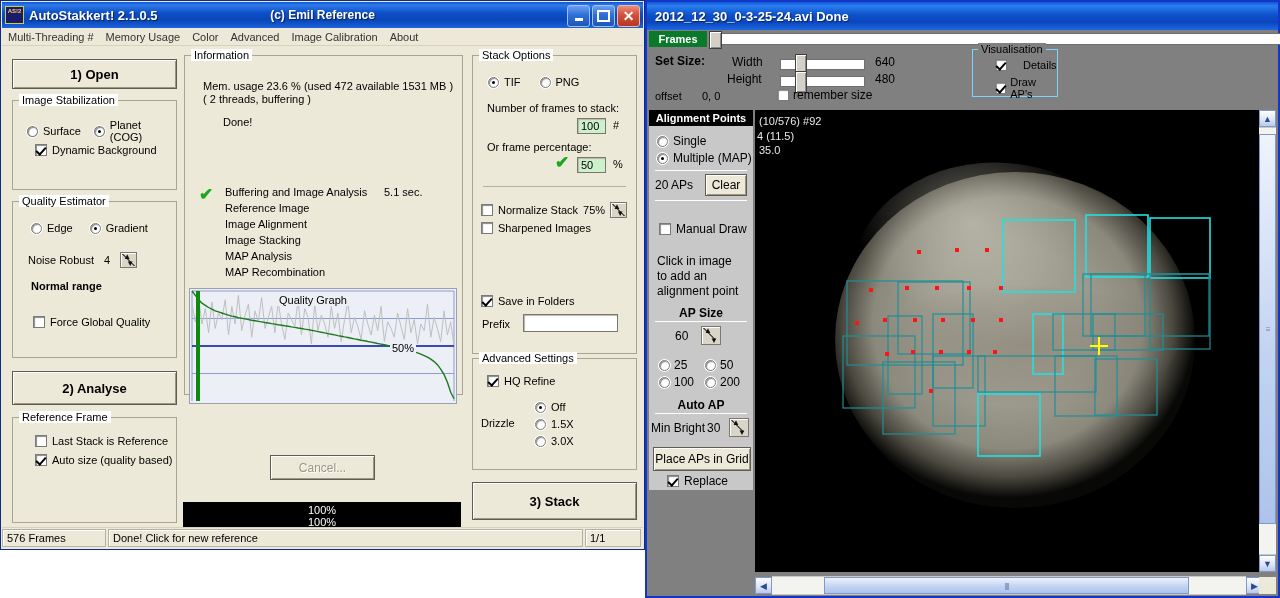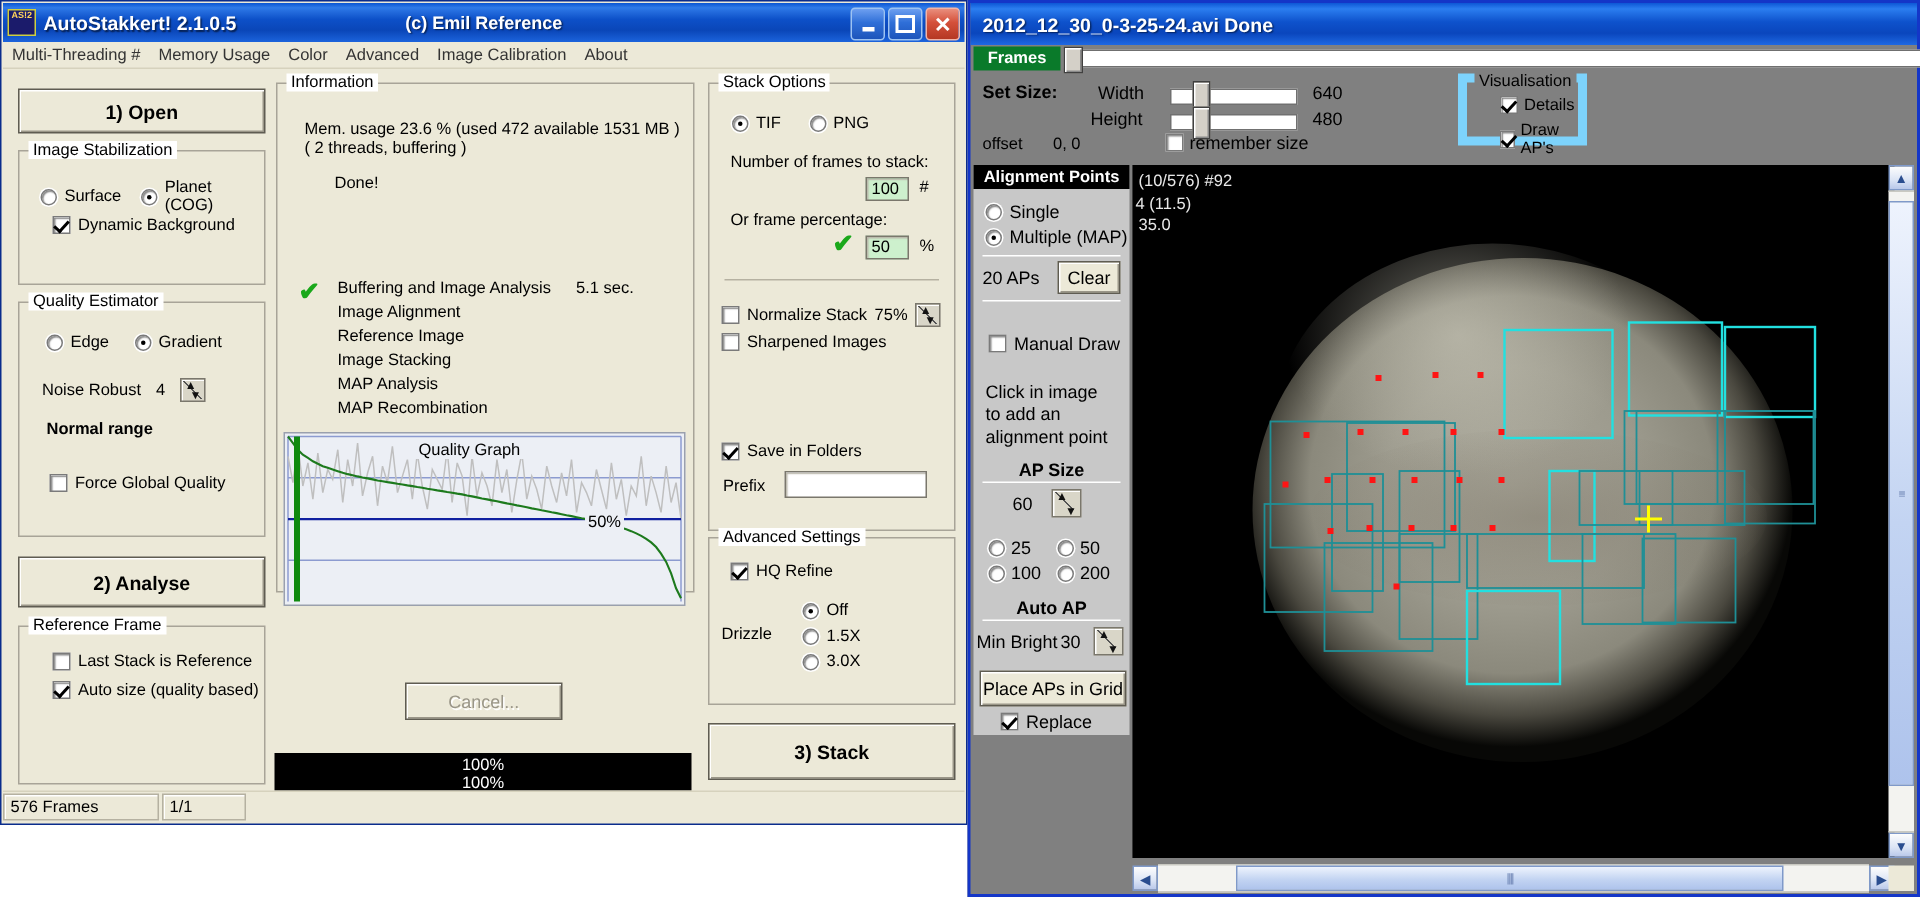--- a/index.html
+++ b/index.html
@@ -99,21 +99,21 @@
   .scroll-v{position:absolute;right:2px;top:108px;width:17px;height:462px;display:flex;flex-direction:column;align-items:center;}
   .sb-arrow{width:17px;height:17px;background:linear-gradient(180deg,#fdfdfd,#dbe4f5 60%,#b9c8ea);
     border:1px solid #7f99c9;box-sizing:border-box;display:flex;align-items:center;justify-content:center;
     color:#2a4d8f;font-size:9px;}
   .sb-trough{background:#f3f3f0;flex:1;border-top:1px solid #c9c9c2;border-bottom:1px solid #c9c9c2;position:relative;}
   .sb-thumb{position:absolute;background:linear-gradient(180deg,#eef3fd,#c3d4f2 55%,#aec3ec);
     border:1px solid #7f99c9;box-sizing:border-box;display:flex;align-items:center;justify-content:center;
     color:#6f86b5;font-size:8px;letter-spacing:-1px;}
   .corner-grip{position:absolute;right:2px;bottom:2px;width:17px;height:17px;background:#ece9d8;}
 
-  .vis-group{position:absolute;border:6px solid #7dd3fc;box-sizing:border-box;}
+  .vis-group{position:absolute;border:1px solid #7dd3fc;box-sizing:border-box;}
   .vis-group .gb-t{position:absolute;top:-7px;left:5px;background:#808080;padding:0 3px;font-size:11px;}
 
   .ap-panel{position:absolute;left:2px;top:108px;width:104px;height:380px;background:#c8c8c8;}
   .ap-header{height:16px;background:#000;color:#fff;font-weight:bold;font-size:11px;
     display:flex;align-items:center;justify-content:center;}
   .ap-grey{position:absolute;left:2px;top:488px;width:104px;height:82px;background:#808080;}
 
   .ov-txt{position:absolute;color:#e8e8e8;font-size:11px;font-family:"Liberation Sans",sans-serif;line-height:14px;}
 </style>
 </head>
@@ -215,24 +215,24 @@
         <div class="infobox" style="position:absolute;left:18px;top:36px;">( 2 threads, buffering )</div>
         <div class="infobox" style="position:absolute;left:38px;top:59px;">Done!</div>
 
         <div style="position:absolute;left:14px;top:130px;width:250px;">
           <div style="position:relative;height:16px;">
             <span style="position:absolute;left:0;top:-2px;color:#1aa81a;font-size:17px;font-weight:bold;">✔</span>
             <span style="position:absolute;left:26px;">Buffering and Image Analysis</span>
             <span style="position:absolute;left:185px;">5.1 sec.</span>
           </div>
           <div style="position:relative;height:16px;">
+            <span style="position:absolute;left:26px;">Reference Image</span>
+          </div>
+          <div style="position:relative;height:16px;">
             <span style="position:absolute;left:26px;">Image Alignment</span>
-          </div>
-          <div style="position:relative;height:16px;">
-            <span style="position:absolute;left:26px;">Reference Image</span>
           </div>
           <div style="position:relative;height:16px;">
             <span style="position:absolute;left:26px;">Image Stacking</span>
           </div>
           <div style="position:relative;height:16px;">
             <span style="position:absolute;left:26px;">MAP Analysis</span>
           </div>
           <div style="position:relative;height:16px;">
             <span style="position:absolute;left:26px;">MAP Recombination</span>
           </div>
@@ -329,20 +329,21 @@
         </div>
       </div>
 
       <div class="btn3d big" style="position:absolute;left:470px;top:436px;width:163px;height:36px;">
         <span>3) Stack</span>
       </div>
     </div>
 
     <div class="statusbar">
       <div class="sb-cell" style="width:104px;">576 Frames</div>
+      <div class="sb-cell" style="flex:1;">Done! Click for new reference</div>
       <div class="sb-cell" style="width:56px;">1/1</div>
     </div>
   </div>
 
   <div class="vid-window">
 
     <div class="vid-titlebar">
       <span class="vid-title">2012_12_30_0-3-25-24.avi  Done</span>
     </div>
 
@@ -366,21 +367,21 @@
 
     <div style="position:absolute;left:8px;top:88px;font-size:11px;">offset</div>
     <div style="position:absolute;left:55px;top:88px;font-size:11px;">0, 0</div>
     <div style="position:absolute;left:130px;top:86px;display:flex;align-items:center;gap:4px;font-size:12px;">
       <span class="chk"></span>
       <span>remember size</span>
     </div>
 
     <div class="vis-group" style="left:325px;top:47px;width:86px;height:48px;">
       <span class="gb-t">Visualisation</span>
-      <div style="position:absolute;left:22px;top:9px;display:flex;align-items:center;gap:4px;font-size:11px;">
+      <div style="position:absolute;left:22px;top:9px;display:flex;align-items:center;gap:16px;font-size:11px;">
         <span class="chk on"></span>
         <span>Details</span>
       </div>
       <div style="position:absolute;left:22px;top:26px;display:flex;align-items:center;gap:4px;font-size:11px;">
         <span class="chk on"></span>
         <span>Draw AP's</span>
       </div>
     </div>
 
     <div class="ap-panel">

